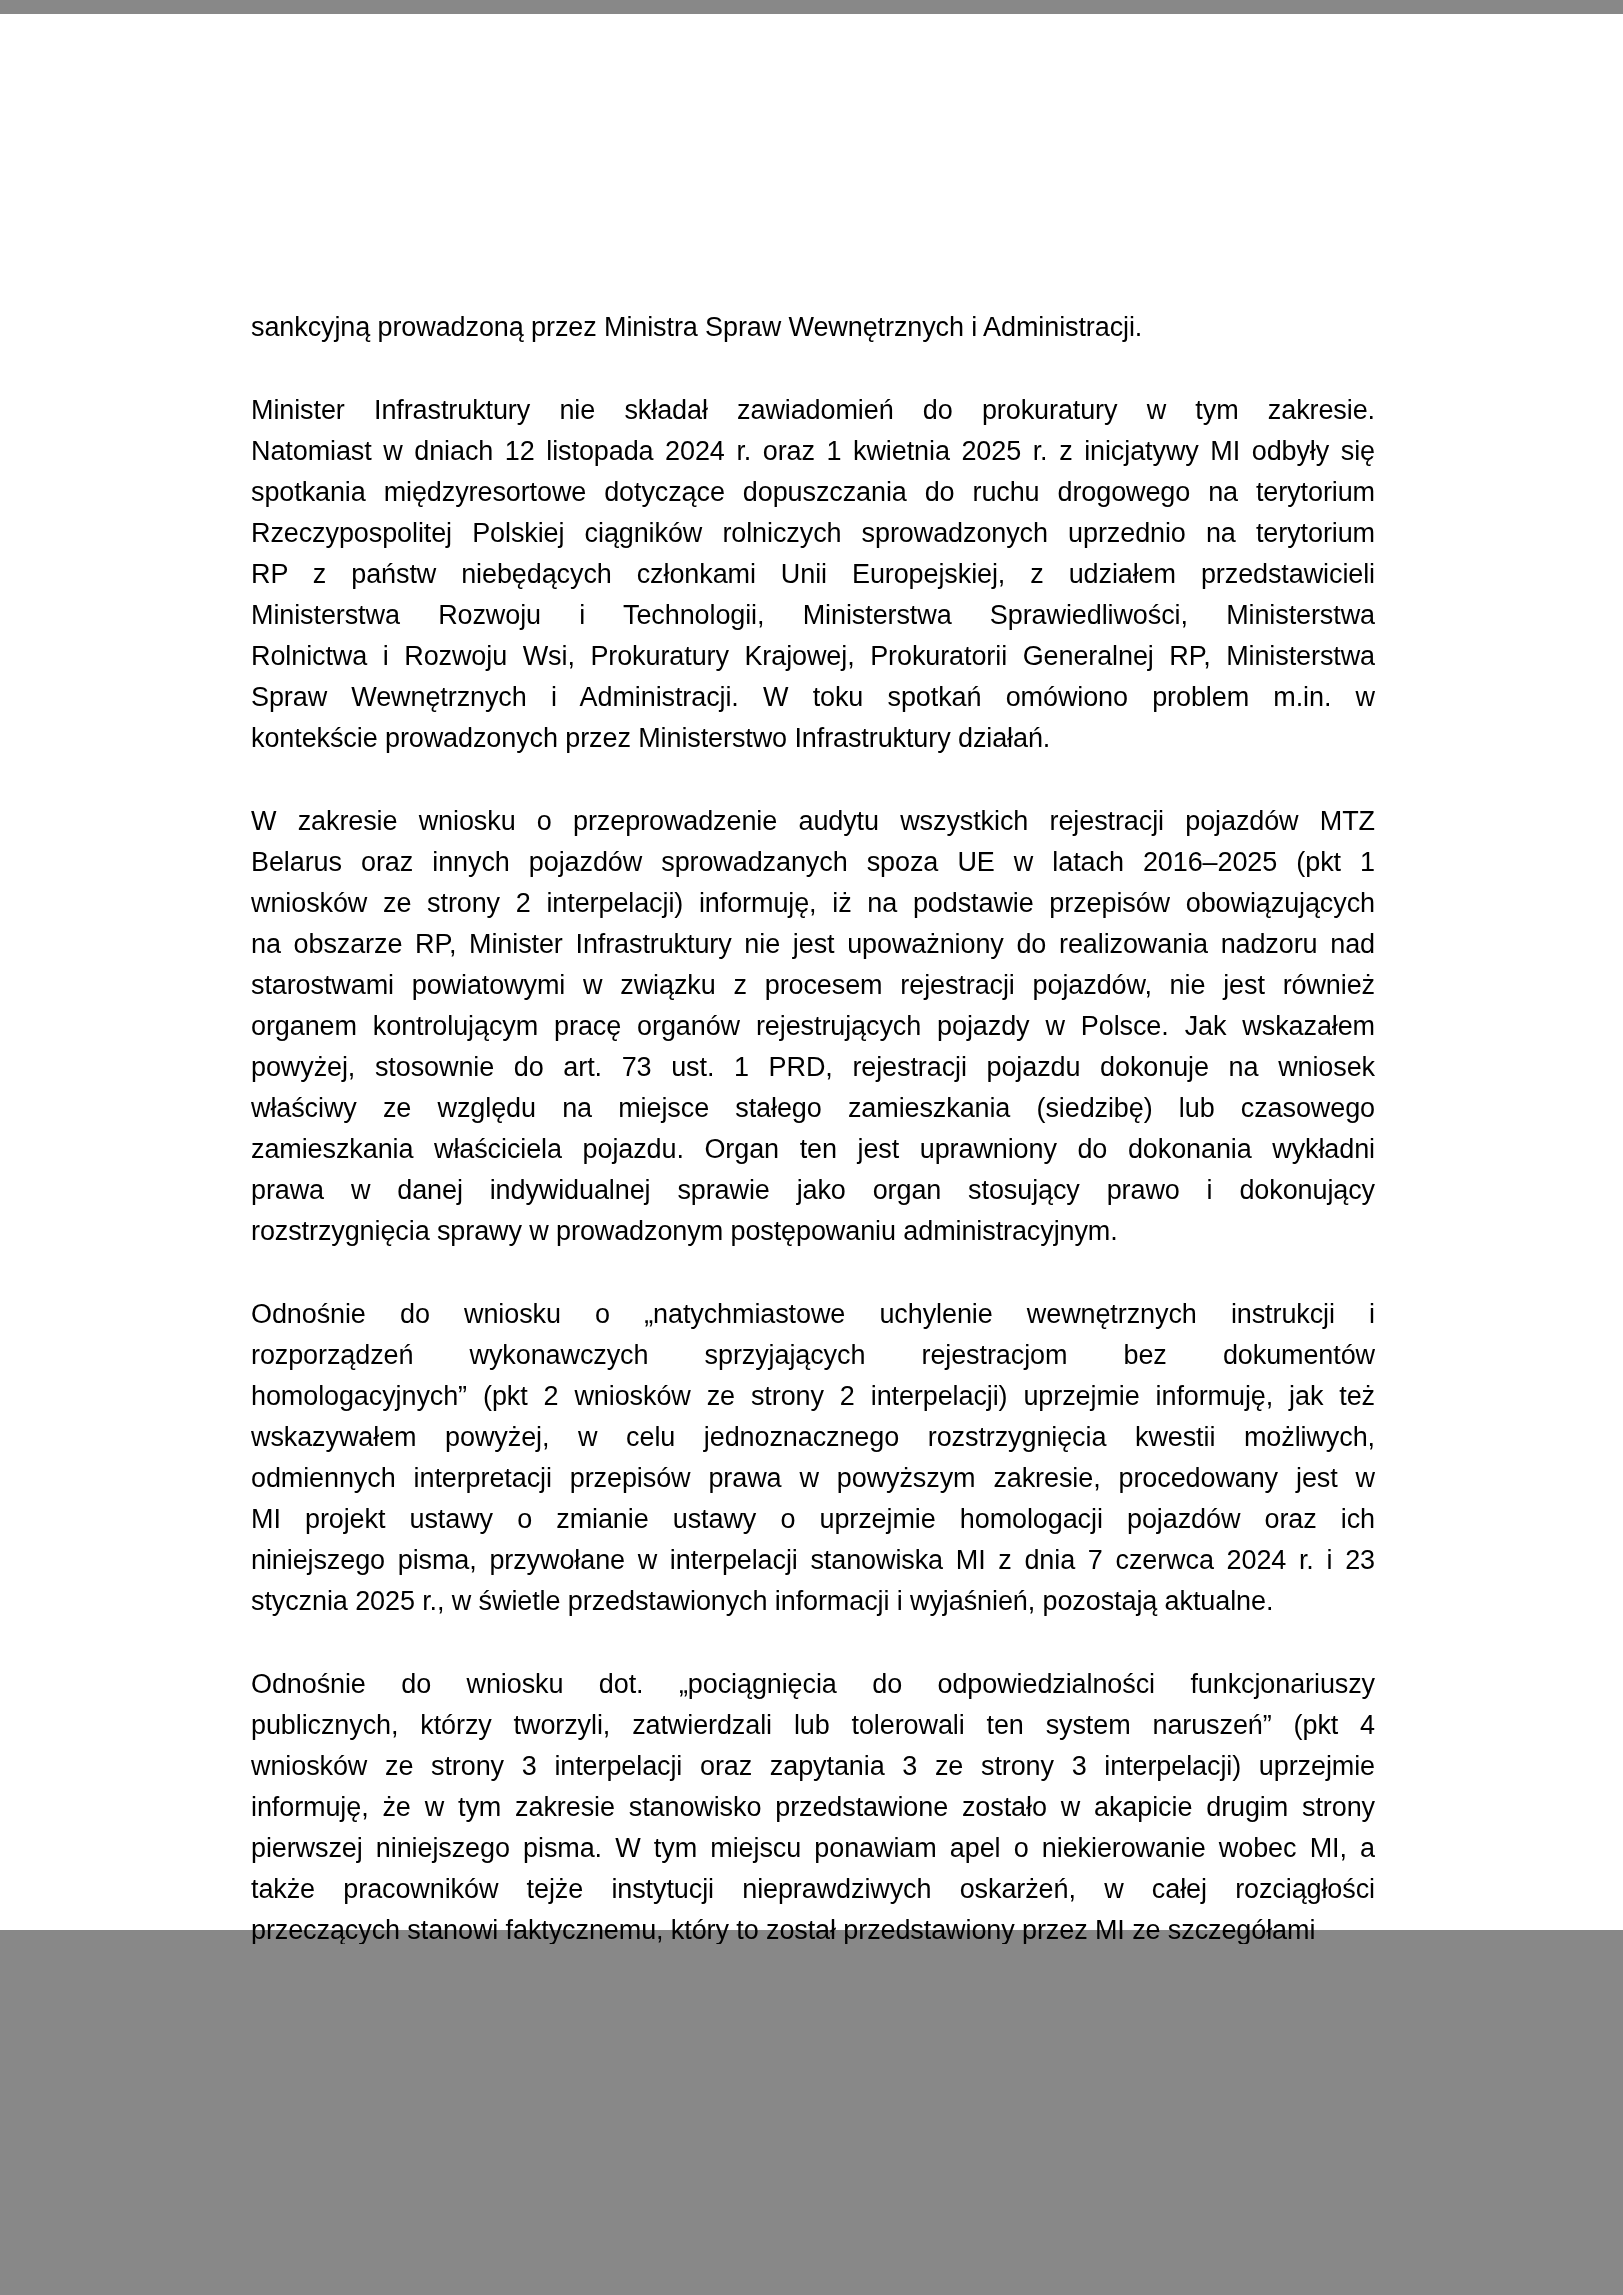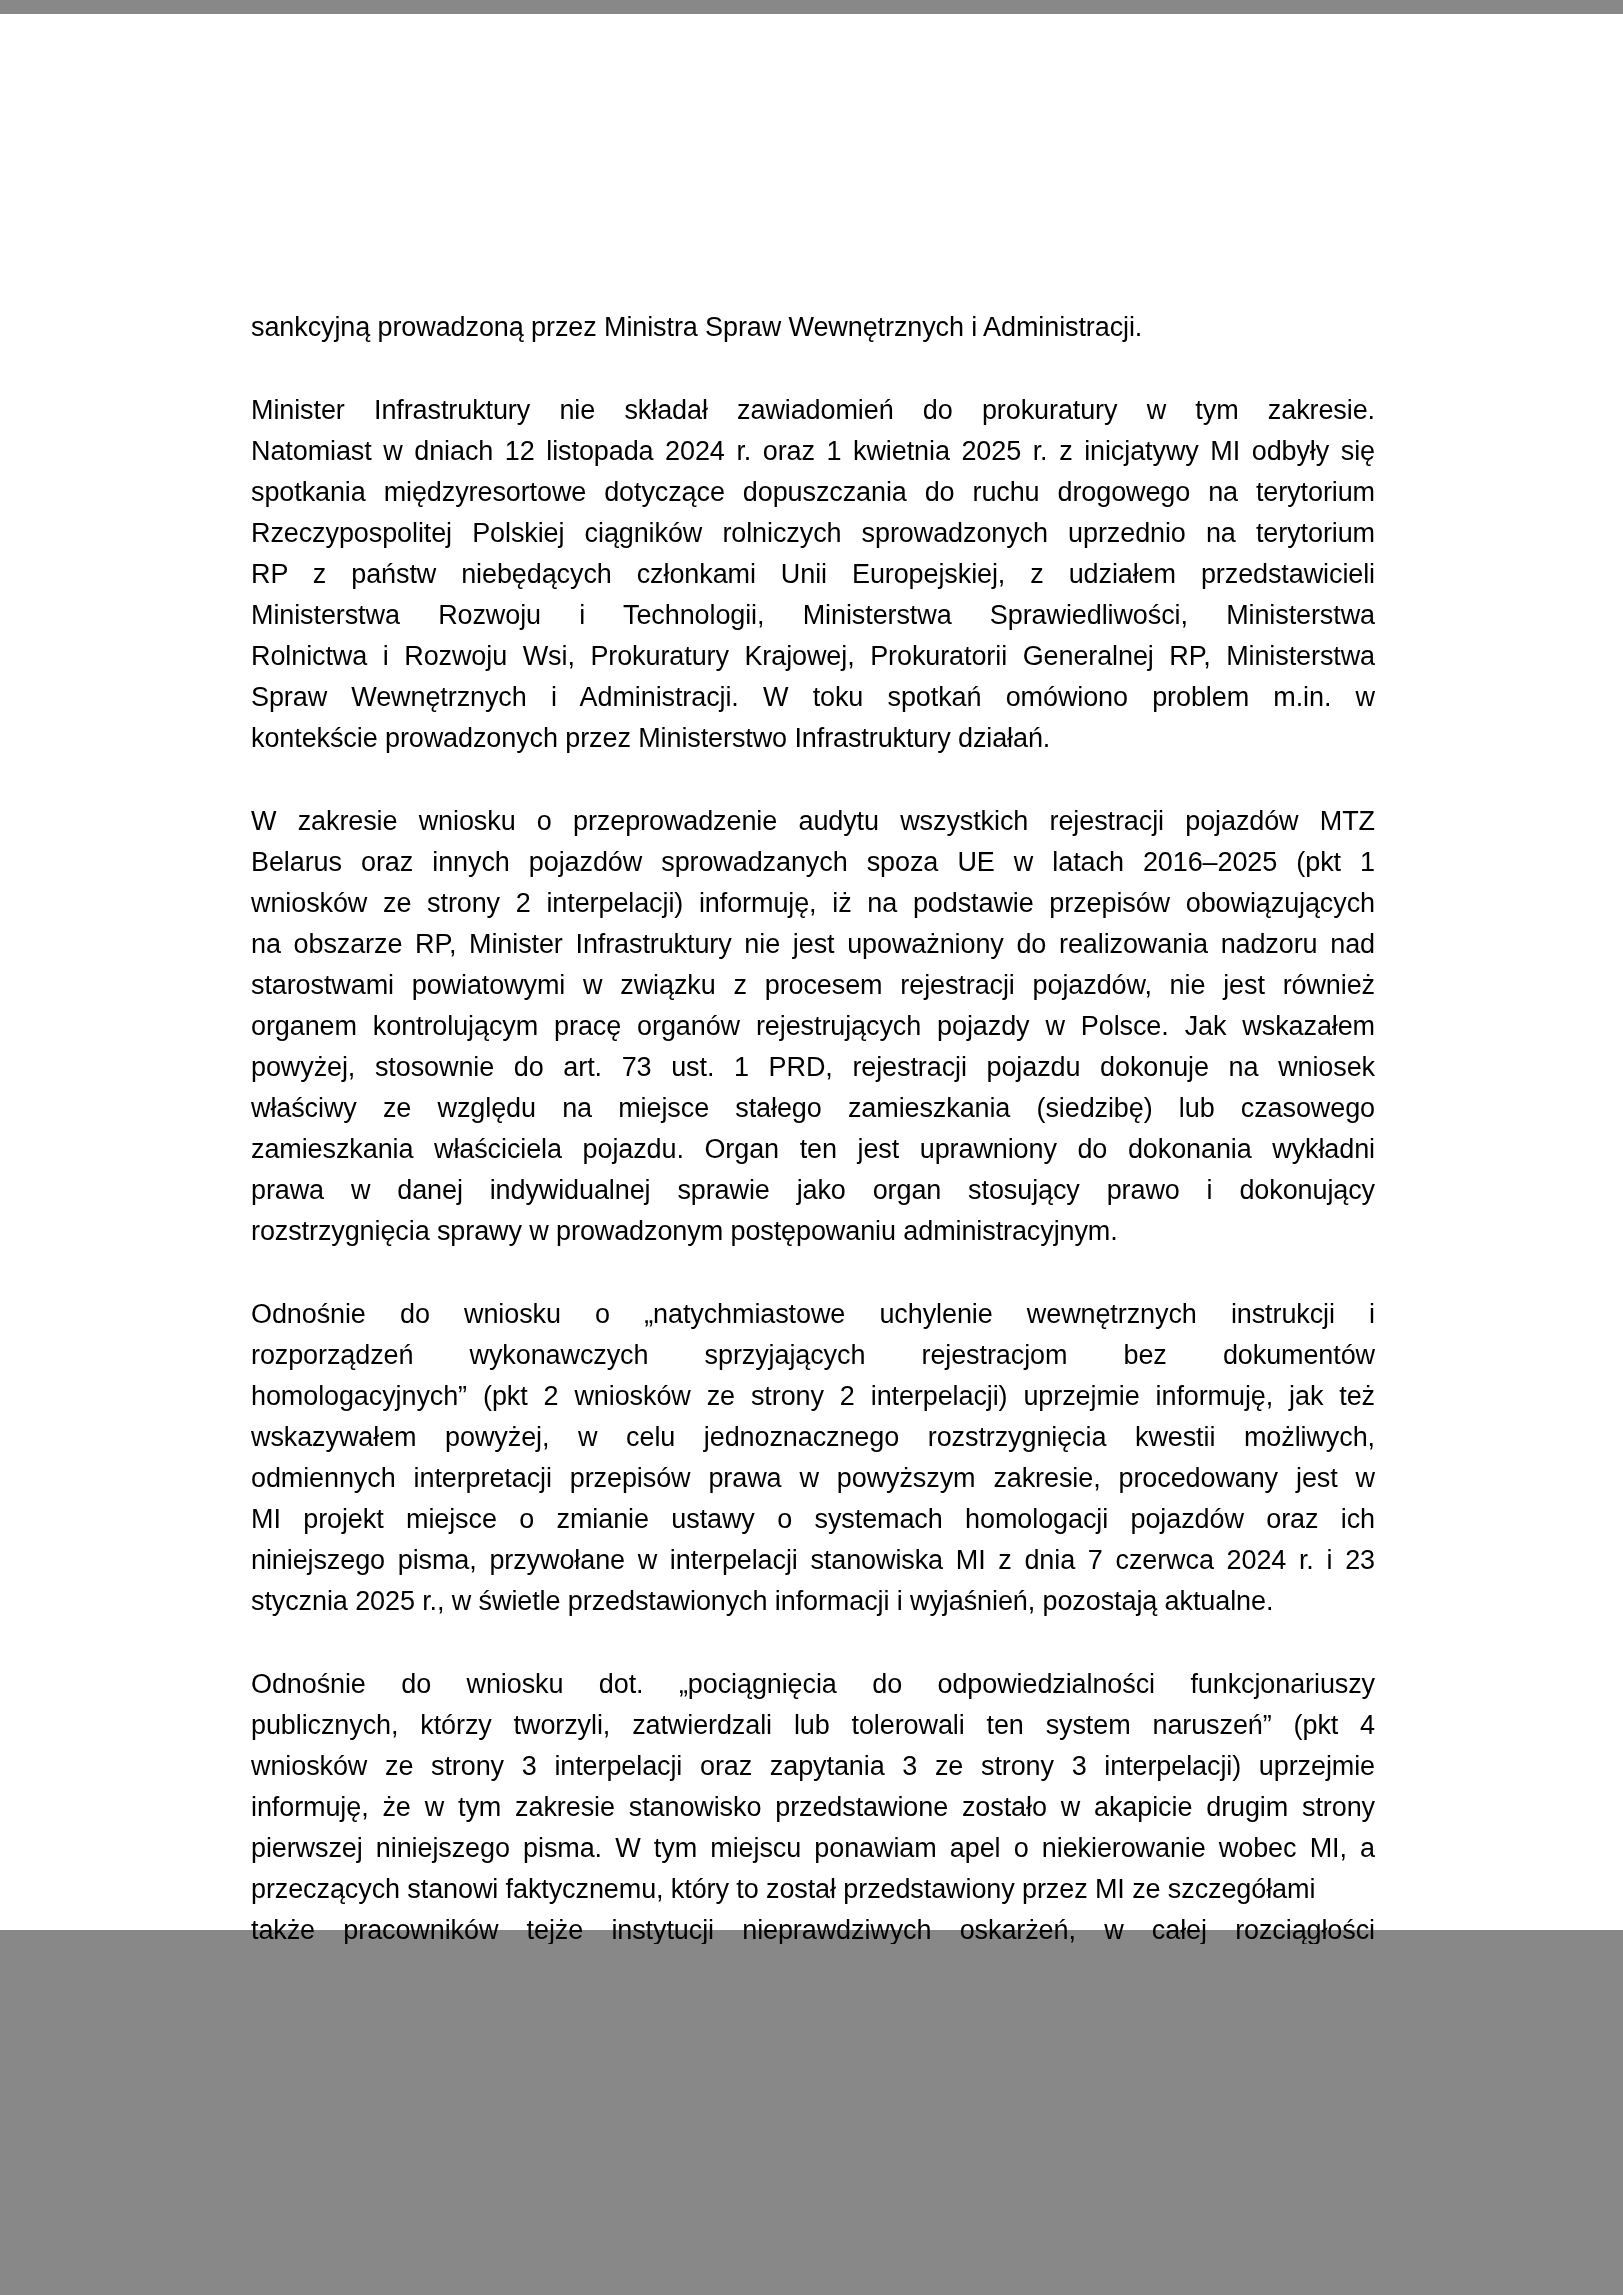--- a/index.html
+++ b/index.html
@@ -75,29 +75,29 @@
         <div class="line"><span>zamieszkania właściciela pojazdu. Organ ten jest uprawniony do dokonania wykładni</span></div>
         <div class="line"><span>prawa w danej indywidualnej sprawie jako organ stosujący prawo i dokonujący</span></div>
         <div class="line last"><span>rozstrzygnięcia sprawy w prowadzonym postępowaniu administracyjnym.</span></div>
       </div>
       <div class="para">
         <div class="line"><span>Odnośnie do wniosku o </span><span class="it">„natychmiastowe uchylenie wewnętrznych instrukcji i</span></div>
         <div class="line"><span class="it">rozporządzeń wykonawczych sprzyjających rejestracjom bez dokumentów</span></div>
         <div class="line"><span class="it">homologacyjnych”</span><span> (pkt 2 wniosków ze strony 2 interpelacji) uprzejmie informuję, jak też</span></div>
         <div class="line"><span>wskazywałem powyżej, w celu jednoznacznego rozstrzygnięcia kwestii możliwych,</span></div>
         <div class="line"><span>odmiennych interpretacji przepisów prawa w powyższym zakresie, procedowany jest w</span></div>
-        <div class="line"><span>MI projekt miejsce o zmianie ustawy o systemach homologacji pojazdów oraz ich</span></div>
+        <div class="line"><span>MI projekt ustawy o zmianie ustawy o uprzejmie homologacji pojazdów oraz ich</span></div>
         <div class="line"><span>niniejszego pisma, przywołane w interpelacji stanowiska MI z dnia 7 czerwca 2024 r. i 23</span></div>
         <div class="line last"><span>stycznia 2025 r., w świetle przedstawionych informacji i wyjaśnień, pozostają aktualne.</span></div>
       </div>
       <div class="para">
         <div class="line"><span>Odnośnie do wniosku dot. </span><span class="it">„pociągnięcia do odpowiedzialności funkcjonariuszy</span></div>
         <div class="line"><span class="it">publicznych, którzy tworzyli, zatwierdzali lub tolerowali ten system naruszeń”</span><span> (pkt 4</span></div>
         <div class="line"><span>wniosków ze strony 3 interpelacji oraz zapytania 3 ze strony 3 interpelacji) uprzejmie</span></div>
         <div class="line"><span>informuję, że w tym zakresie stanowisko przedstawione zostało w akapicie drugim strony</span></div>
         <div class="line"><span>pierwszej niniejszego pisma. W tym miejscu ponawiam apel o niekierowanie wobec MI, a</span></div>
+        <div class="line"><span>także pracowników tejże instytucji nieprawdziwych oskarżeń, w całej rozciągłości</span></div>
         <div class="line last"><span>przeczących stanowi faktycznemu, który to został przedstawiony przez MI ze szczegółami</span></div>
-        <div class="line"><span>także pracowników tejże instytucji nieprawdziwych oskarżeń, w całej rozciągłości</span></div>
       </div>
     </div>
   <div class="footer">6/9</div>
 </div>
 
 
 </body></html>

